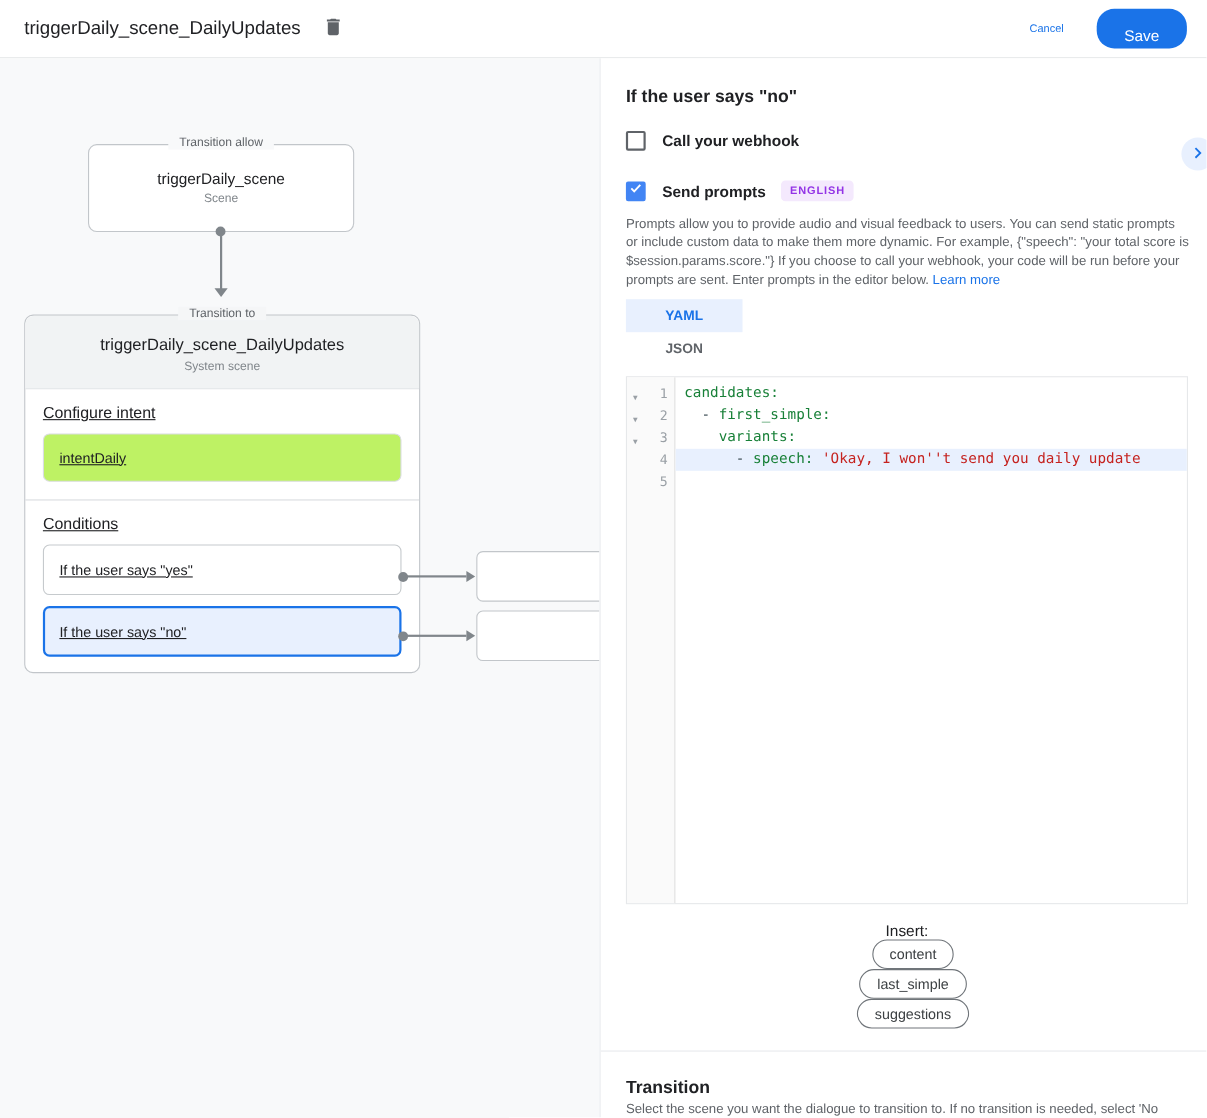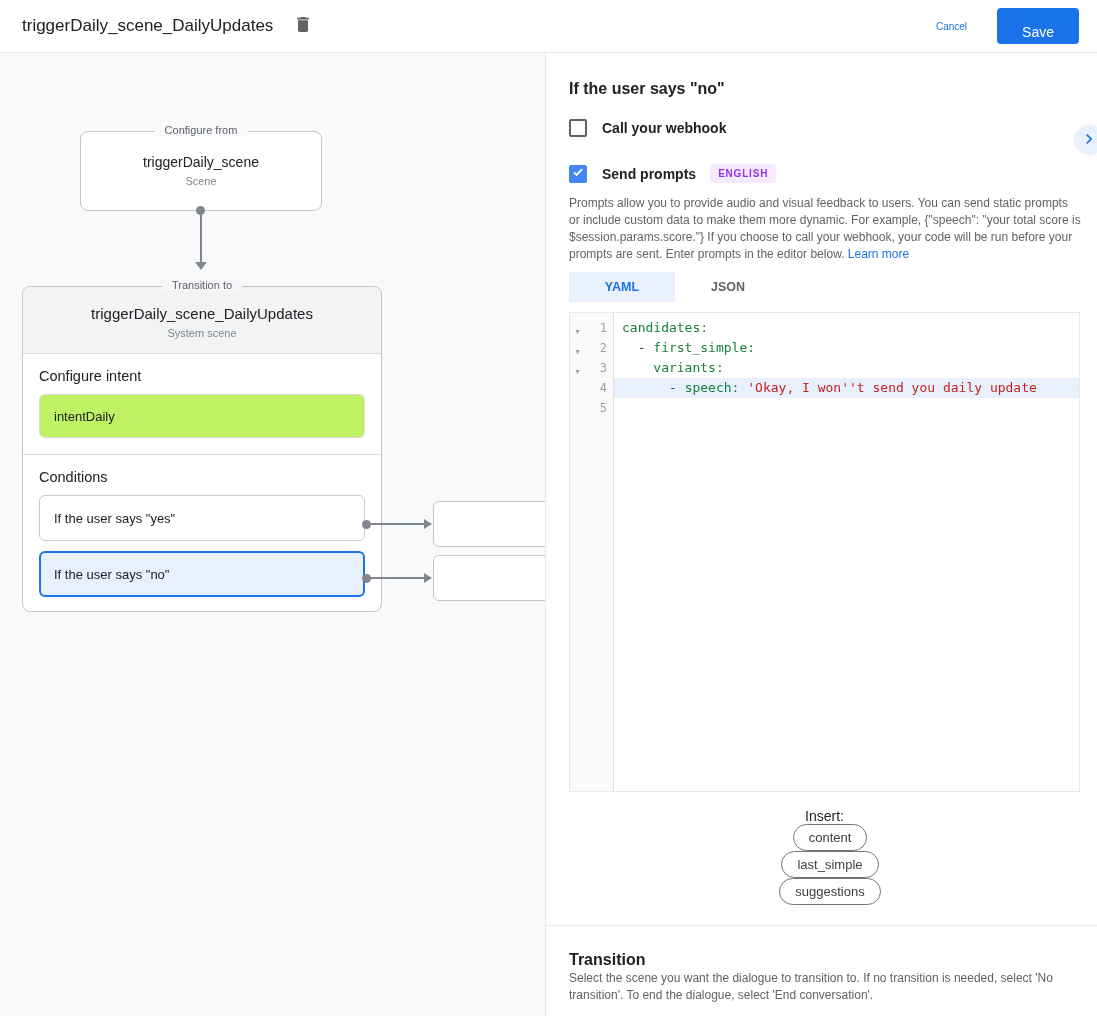--- a/index.html
+++ b/index.html
@@ -9,21 +9,21 @@
   
   .topbar { height:53px; background:#fff; border-bottom:1px solid #e4e6e8;
             display:flex; align-items:center; justify-content:space-between;
             padding:0 18px 0 22px; }
   .topbar-left { display:flex; align-items:center; gap:20px; }
   .page-title { font-size:17px; font-weight:500; color:#202124; }
   .icon-btn { background:none; border:none; cursor:pointer; display:flex; align-items:center; }
   .topbar-right { display:flex; align-items:center; gap:30px; }
   .cancel-btn { background:none; border:none; color:#1a73e8; font-size:10px; font-weight:500;
                 font-family:inherit; cursor:pointer; }
-  .save-btn { background:#1a73e8; color:#fff; border:none; border-radius:4px; height:36px;
+  .save-btn { background:#1a73e8; color:#fff; border:none; border-radius:16px; height:36px;
               padding:16px 25px; font-size:14px; font-weight:500; font-family:inherit; cursor:pointer; }
 
   
   .main { display:flex; height:963px; }
   .canvas { position:relative; width:545px; background:#f8f9fa; overflow:hidden; flex:none; }
   .panel { flex:1; background:#fff; border-left:1px solid #e8eaed; position:relative;
            padding:0 17px 0 23px; overflow:hidden; }
 
   
   .flow-legend { position:absolute; top:-8px; left:50%; transform:translateX(-50%);
@@ -39,21 +39,21 @@
   .connector-arrow { position:absolute; left:195px; top:209px; width:0; height:0;
                      border-left:6px solid transparent; border-right:6px solid transparent;
                      border-top:8px solid #80868b; }
 
   .to-card { position:absolute; left:22px; top:233px; width:360px; background:#fff;
              border:1px solid #c2c6ca; border-radius:8px; }
   .to-card .flow-legend { background:#f5f6f7; }
   .card-header { background:#f1f3f4; border-bottom:1px solid #dadce0; border-radius:8px 8px 0 0;
                  text-align:center; padding:18px 8px 14px; }
   .card-header .flow-title { font-size:15px; }
-  .card-body { padding:14px 16px 14px; }
+  .card-body { padding:14px 16px 14px;text-decoration:underline; }
   .section-label { font-size:14.5px; color:#202124; }
   .intent-box { margin-top:10px; height:44px; border:1px solid #dadce0; border-radius:6px;
                 display:flex; align-items:center; padding-left:14px; font-size:13px; background:#bef264; }
   .card-divider { border-top:1px solid #dadce0; margin:16px -16px 14px; }
   .condition { margin-top:10px; height:46px; border:1px solid #c6cacd; border-radius:6px;
                display:flex; align-items:center; padding-left:14px; font-size:13px;
                background:#fff; cursor:pointer; }
   .condition.selected { background:#e8f0fe; border:2px solid #1a73e8; padding-left:13px; }
 
   .edge-dot { position:absolute; width:9px; height:9px; border-radius:50%; background:#80868b; }
@@ -73,21 +73,21 @@
   .checkbox { width:18px; height:18px; border:2px solid #5f6368; border-radius:2px;
               background:#fff; flex:none; cursor:pointer; }
   .checkbox.checked { background:#4285f4; border-color:#4285f4; display:flex;
                       align-items:center; justify-content:center; }
   .check-label { margin-left:15px; font-size:14px; font-weight:700; color:#202124; }
   .lang-badge { margin-left:14px; background:#f4e9fd; color:#9334e6; font-size:10px;
                 font-weight:700; letter-spacing:.8px; padding:4px 8px; border-radius:4px; }
   .desc { margin-top:12px; width:512px; font-size:12px; line-height:17px; color:#5f6368; }
   .link { color:#1a73e8; text-decoration:none; cursor:pointer; }
 
-  .tabs { display:flex; margin-top:9px; }
+  .tabs { display:flex; margin-top:9px;flex-direction:column; }
   .tab { width:106px; height:30px; display:flex; align-items:center; justify-content:center;
          font-size:12.5px; font-weight:700; color:#5f6368; cursor:pointer; }
   .tab.active { background:#e8f0fe; color:#1a73e8; }
 
   .editor { margin-top:10px; height:480px; border:1px solid #e6e8ea; display:flex;
             font-family:"DejaVu Sans Mono", monospace; }
   .gutter { width:44px; background:#fafafa; border-right:1px solid #e0e0e0; padding-top:5px; flex:none; }
   .gutter-row { height:20px; display:flex; align-items:center; }
   .fold { width:15px; text-align:center; cursor:pointer; }
   .fold.has-arrow::before { content:'▼'; font-size:7px; color:#9aa0a6; }
@@ -132,21 +132,21 @@
     <button class="cancel-btn">Cancel</button>
     <button class="save-btn">Save</button>
   </div>
 </div>
 
 <div class="main">
 
   <div class="canvas">
 
     <div class="from-box">
-      <span class="flow-legend">Configure from</span>
+      <span class="flow-legend">Transition allow</span>
       <div class="flow-title">triggerDaily_scene</div>
       <div class="flow-sub">Scene</div>
     </div>
 
     <div class="connector-dot"></div>
     <div class="connector-line"></div>
     <div class="connector-arrow"></div>
 
     <div class="to-card">
       <span class="flow-legend">Transition to</span>

